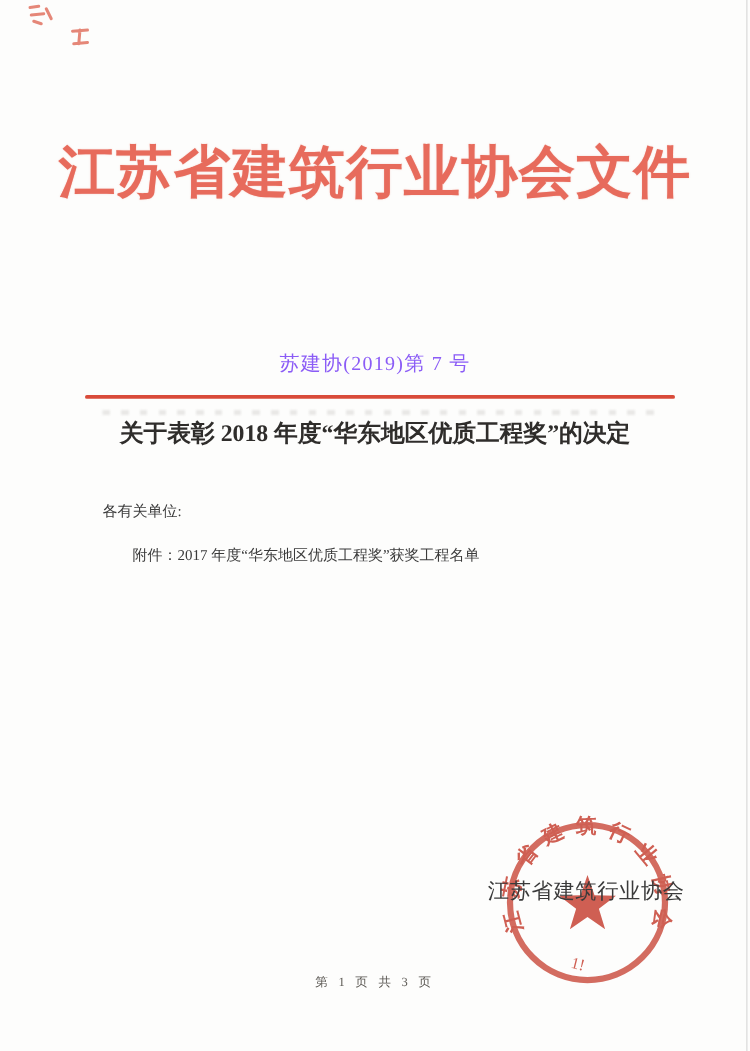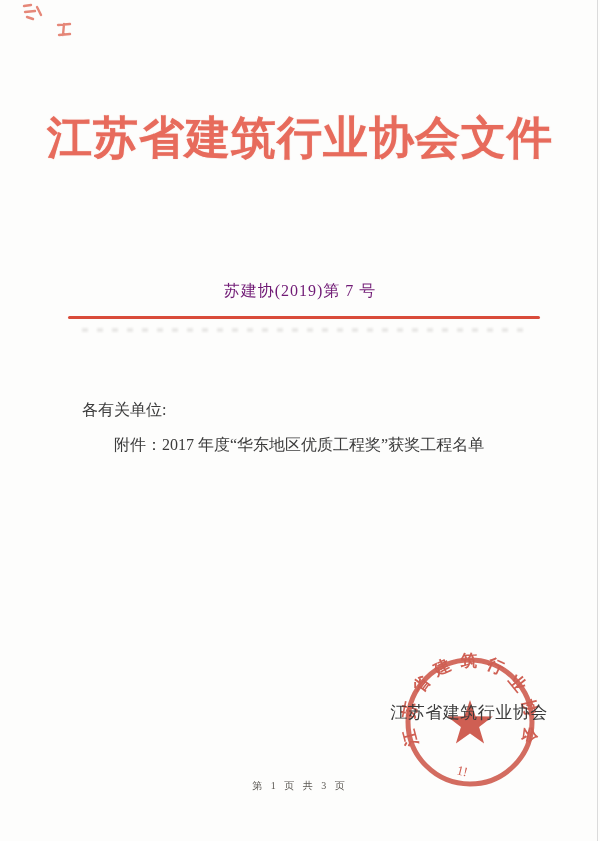--- a/index.html
+++ b/index.html
@@ -34,21 +34,21 @@
     letter-spacing: 1px;
     color: #e76b5c;
     white-space: nowrap;
     text-shadow: 0 0 1px rgba(231,107,92,.5);
   }
   .doc-number {
     position: absolute; left: 0; top: 281px;
     width: 600px;
     text-align: center;
     font-size: 16px;
-    color: #701a75;
+    color: #8b5cf6;
     letter-spacing: 1px;
   }
   .red-rule {
     position: absolute; left: 68px; top: 316px;
     width: 472px; height: 3px;
     background: #d94b3a;
     border-radius: 2px;
   }
   .bleed-noise {
     position: absolute; left: 82px; top: 328px;
@@ -62,21 +62,21 @@
     width: 600px;
     text-align: center;
     font-size: 19px;
     font-weight: bold;
     color: #2f2d2b;
     white-space: nowrap;
   }
   .body-block {
     position: absolute; left: 82px; top: 392px;
     width: 458px;
-    font-size: 16px;
+    font-size: 12px;
     line-height: 35px;
     color: #3b3b3b;
     text-align: justify;
   }
   .body-block p { margin: 0; text-indent: 2em; }
   .body-block p.salutation { text-indent: 0; }
 
   .signature-block {
     position: absolute; left: 366px; top: 701px;
     width: 206px;
@@ -117,20 +117,21 @@
     <path d="M3 4 L15 3 M9 3 L8 14 M4 14 L15 13" stroke="#e06a58" stroke-width="2.4" fill="none" stroke-linecap="round"></path>
   </svg>
 
   <div class="header-title">江苏省建筑行业协会文件</div>
 
   <div class="doc-number">苏建协(2019)第 7 号</div>
 
   <div class="red-rule"></div>
   <div class="bleed-noise"></div>
 
+  <div class="doc-title">关于表彰 2018 年度“华东地区优质工程奖”的决定</div>
 
   <div class="body-block">
     <p class="salutation">各有关单位:</p>
     <p>附件：2017 年度“华东地区优质工程奖”获奖工程名单</p>
   </div>
 
   <svg class="seal" viewBox="0 0 140 140">
     <circle cx="70" cy="70" r="62" fill="none" stroke="#c94a3c" stroke-width="5" opacity=".92"></circle>
     <path id="sealArc" d="M 19.2,93.7 A 56,56 0 1 1 120.8,93.7" fill="none"></path>
     <text font-size="16.5" fill="#c94a3c" font-weight="bold" font-family="Liberation Serif, serif">

